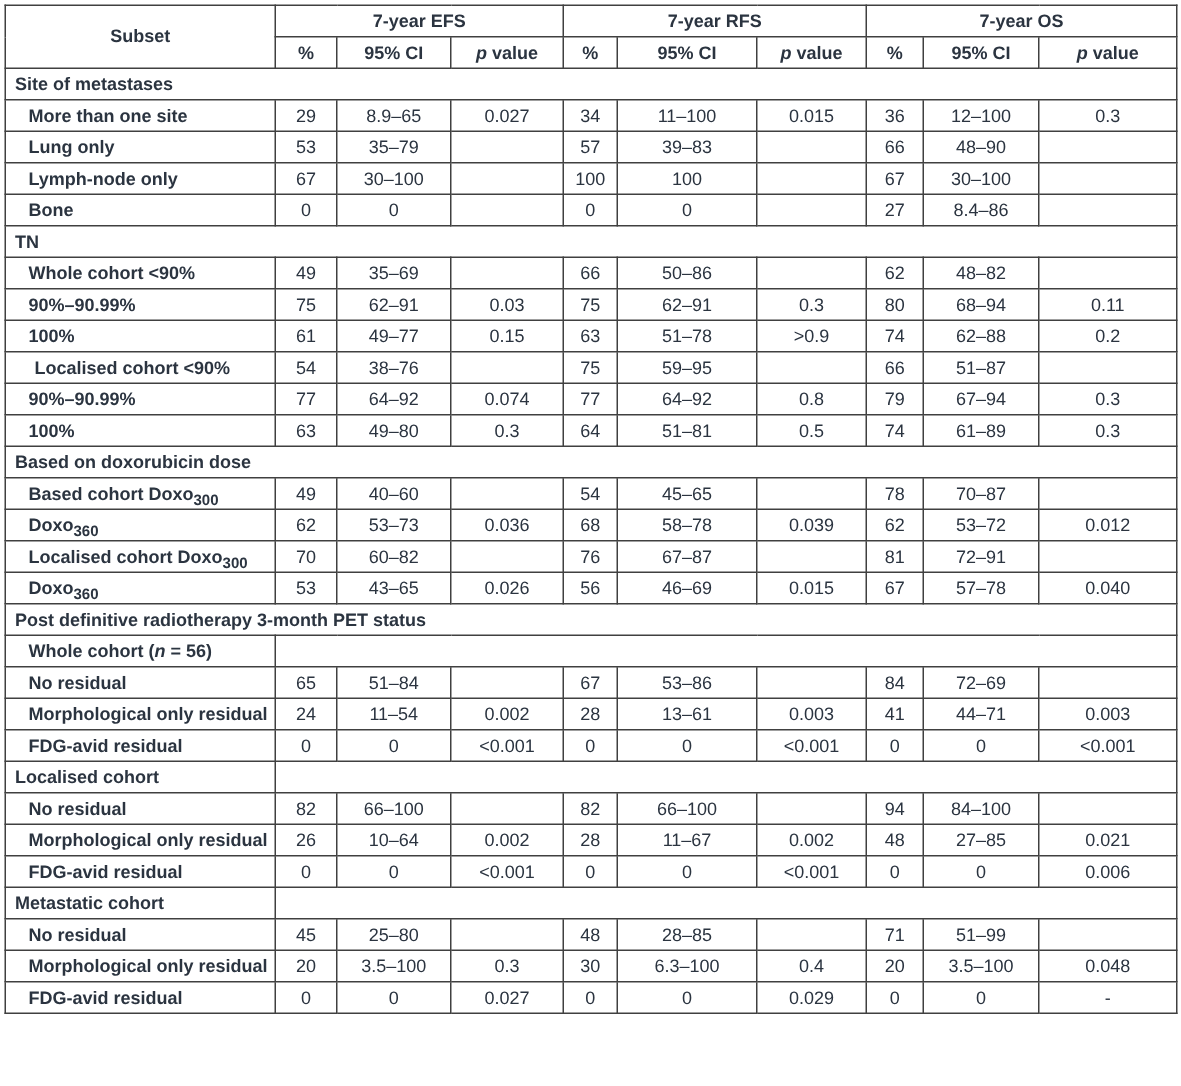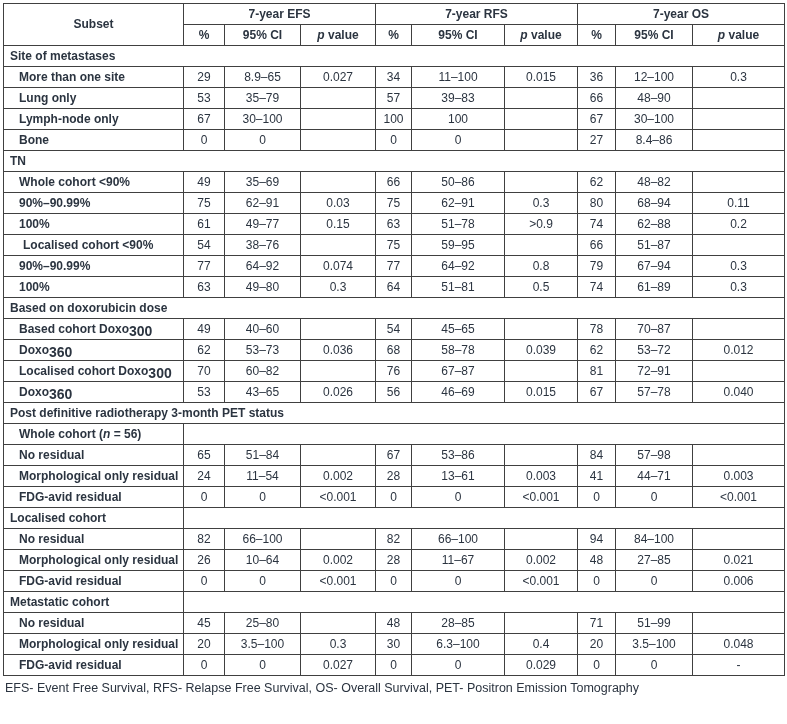--- a/index.html
+++ b/index.html
@@ -27,21 +27,21 @@
     white-space: nowrap;
   }
   th { font-weight: bold; text-align: center; }
   th i { font-style: italic; }
   td { font-weight: normal; }
   .val-cell { text-align: center; }
   .subset-cell, .section-cell { text-align: left; font-weight: bold; }
   .indent0 { padding-left: 6px; }
   .indent1 { padding-left: 15px; }
   .indent2 { padding-left: 19px; }
-  sub { font-size: 14px; line-height: 0; }
+  sub { font-size: 10px; line-height: 0; }
   i { font-style: italic; }
   .note {
     font-size: 12.5px;
     padding: 5px 1px 0 2px;
     color: #2b3440;
   }
 </style>
 </head>
 <body>
 
@@ -265,21 +265,21 @@
         </tr>
         <tr>
           <td class="subset-cell indent1">No residual</td>
           <td class="val-cell">65</td>
           <td class="val-cell">51–84</td>
           <td class="val-cell"></td>
           <td class="val-cell">67</td>
           <td class="val-cell">53–86</td>
           <td class="val-cell"></td>
           <td class="val-cell">84</td>
-          <td class="val-cell">57–98</td>
+          <td class="val-cell">72–69</td>
           <td class="val-cell"></td>
         </tr>
         <tr>
           <td class="subset-cell indent1">Morphological only residual</td>
           <td class="val-cell">24</td>
           <td class="val-cell">11–54</td>
           <td class="val-cell">0.002</td>
           <td class="val-cell">28</td>
           <td class="val-cell">13–61</td>
           <td class="val-cell">0.003</td>
@@ -374,14 +374,13 @@
           <td class="val-cell">0.027</td>
           <td class="val-cell">0</td>
           <td class="val-cell">0</td>
           <td class="val-cell">0.029</td>
           <td class="val-cell">0</td>
           <td class="val-cell">0</td>
           <td class="val-cell">-</td>
         </tr>
       </tbody>
   </table>
-  <div class="note">EFS- Event Free Survival, RFS- Relapse Free Survival, OS- Overall Survival, PET- Positron Emission Tomography</div>
 </div>
 
 </body></html>

